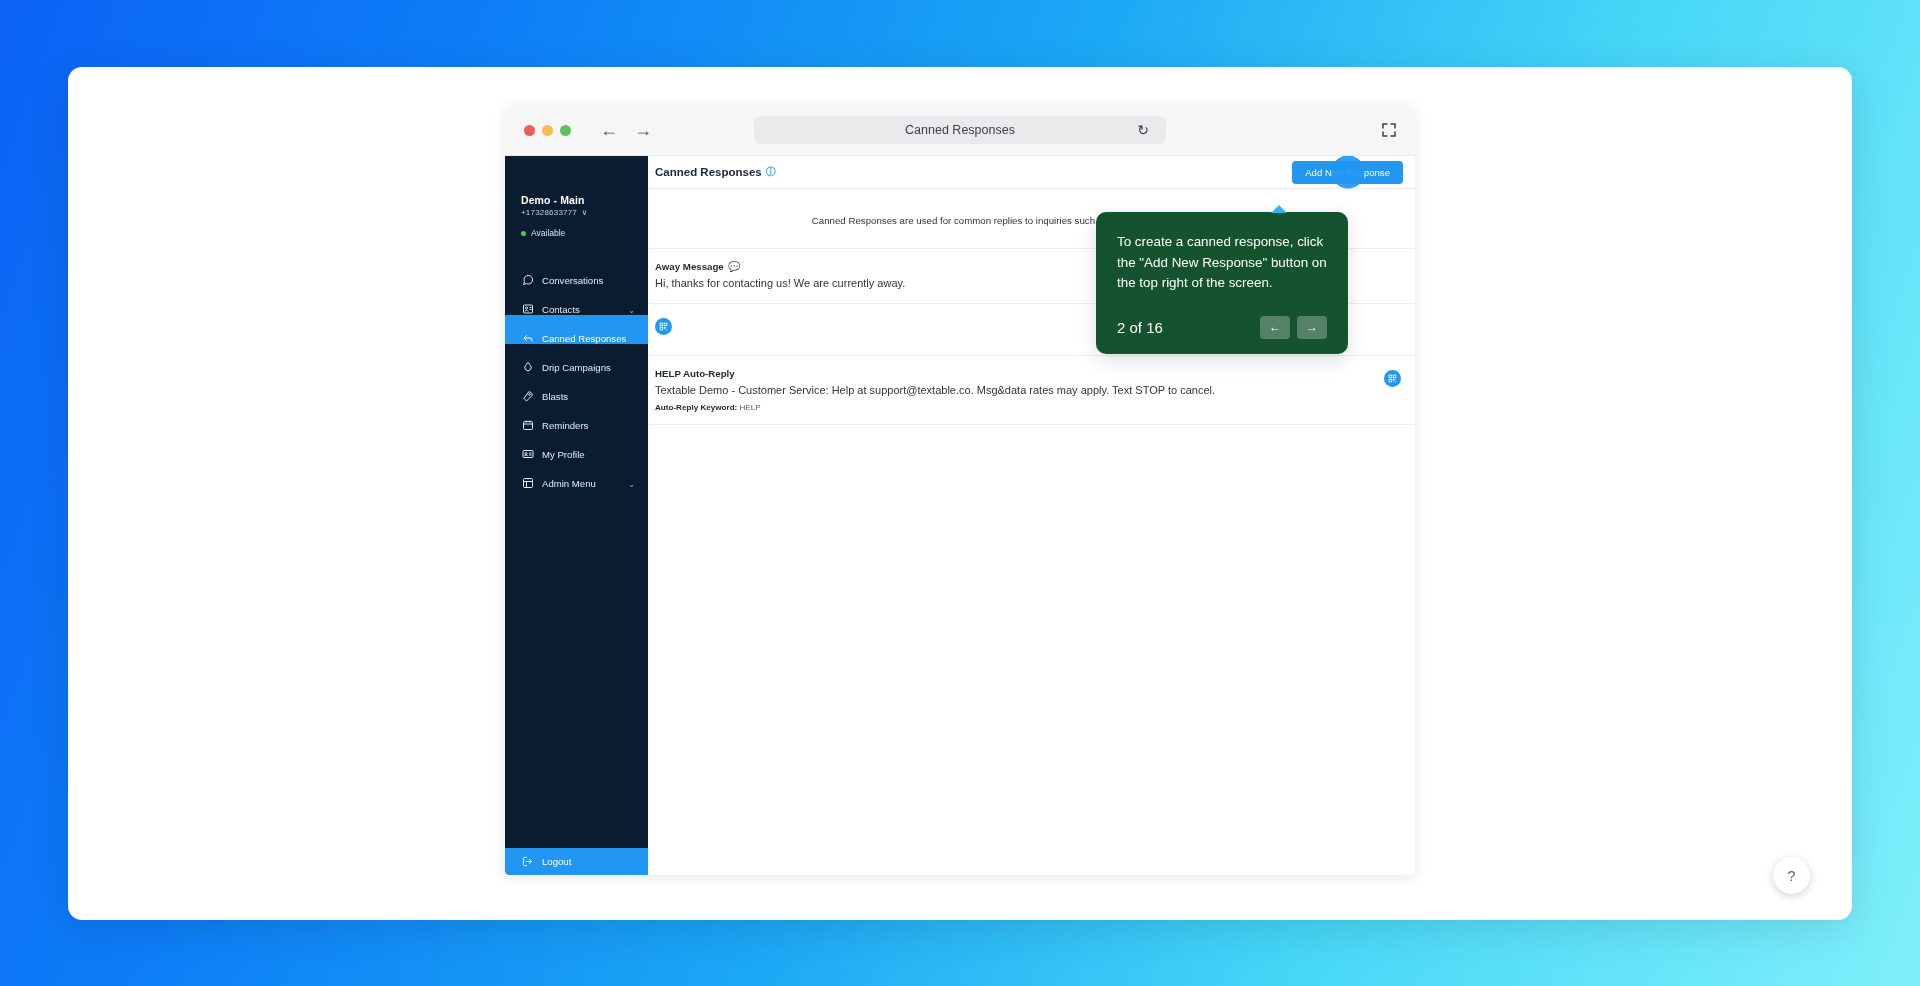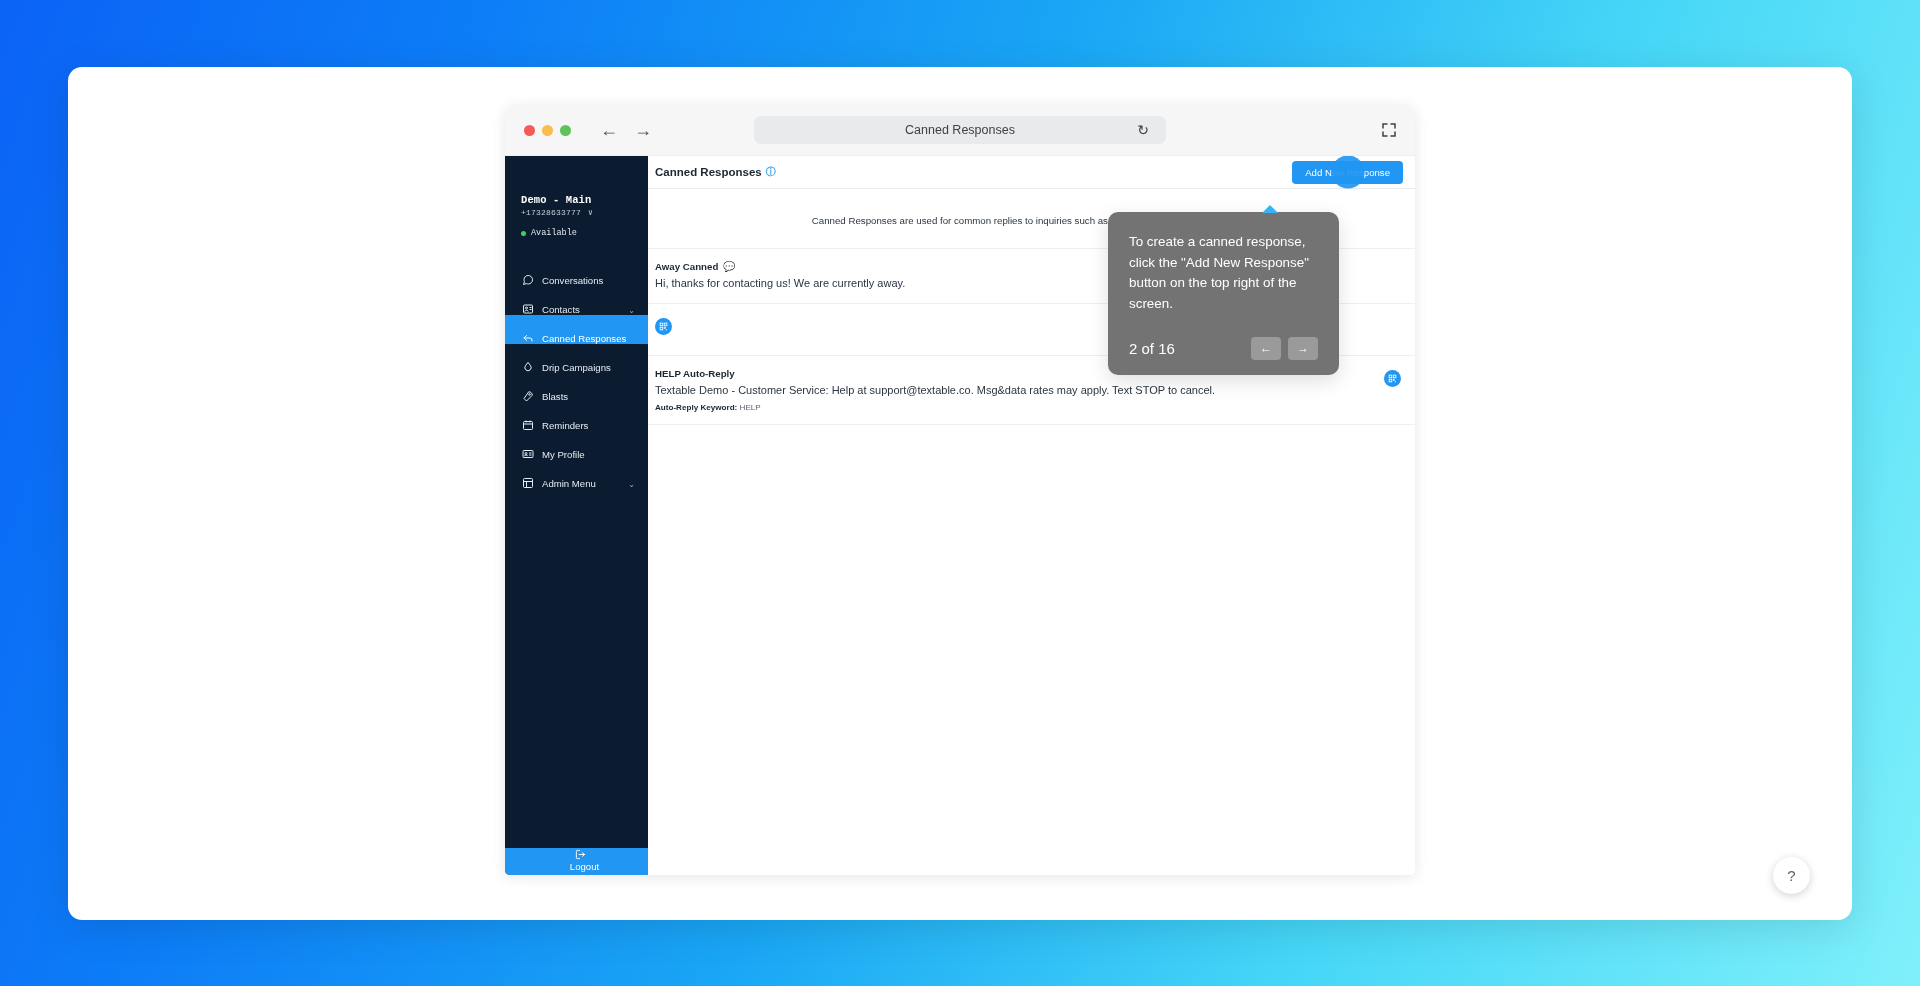--- a/index.html
+++ b/index.html
@@ -82,21 +82,21 @@
 
   
   .sidebar {
     width: 143px;
     background: #0b1c30;
     display: flex;
     flex-direction: column;
     position: relative;
     flex-shrink: 0;
   }
-  .acct { padding: 38px 8px 0 16px; font-family: Liberation Mono, monospace; }
+  .acct { padding: 38px 8px 0 16px; }
   .acct-name { color: #ffffff; font-size: 10.5px; font-weight: bold; letter-spacing: .1px; }
   .acct-phone { color: #c3ccd6; font-size: 8px; margin-top: 2px; letter-spacing: .2px; }
   .acct-phone .chev { font-size: 8px; margin-left: 2px; }
   .acct-status { display: flex; align-items: center; gap: 5px; margin-top: 11px; }
   .status-dot { width: 5px; height: 5px; border-radius: 50%; background: #3cd35c; }
   .acct-status-label { color: #dfe6ee; font-size: 8.5px; }
 
   .nav { margin-top: 19px; }
   .nav-item {
     display: flex; align-items: flex-end;
@@ -122,21 +122,20 @@
 
   .logout {
     position: absolute;
     left: 0; bottom: 0;
     width: 100%; height: 27px;
     background: #2196f3;
     display: flex; align-items: center;
     padding-left: 16px;
     color: #fff; font-size: 9.6px;
     cursor: pointer;
-    flex-direction: column;
   }
   .logout .nav-ico svg { width: 11px; height: 11px; }
 
   
   .main { flex: 1; background: #ffffff; position: relative; overflow: hidden; }
 
   .main-head {
     height: 33px;
     border-bottom: 1px solid #e9ecef;
     display: flex; align-items: center;
@@ -203,23 +202,23 @@
     display: flex; align-items: center; justify-content: center;
     flex-shrink: 0;
     margin-top: 2px;
     cursor: pointer;
   }
   .qr-btn svg { width: 9px; height: 9px; }
 
   
   .coach {
     position: absolute;
-    left: 460px; top: 56px;
-    width: 231px;
-    background: #737373;
+    left: 448px; top: 56px;
+    width: 252px;
+    background: #14532d;
     border-radius: 10px;
     padding: 20px 21px 15px;
     color: #ffffff;
     box-shadow: 0 6px 20px rgba(0,0,0,0.13);
     z-index: 40;
   }
   .coach-arrow {
     position: absolute;
     top: -7px; right: 61px;
     width: 0; height: 0;
@@ -413,21 +412,21 @@
           </button>
         </div>
 
         <div class="intro">Canned Responses are used for common replies to inquiries such as hours, address, and contact info.</div>
 
         <div class="resp-list">
 
           <div class="resp-row">
             <div class="resp-left">
               <div class="resp-title">
-                <span>Away Canned</span>
+                <span>Away Message</span>
                 <span class="chat-ico">💬</span>
               </div>
               <div class="resp-body">Hi, thanks for contacting us! We are currently away.</div>
             </div>
           </div>
 
           <div class="resp-row">
             <div class="qr-btn">
               <svg viewBox="0 0 24 24" fill="none" stroke="#ffffff" stroke-width="2.2">
                   <rect x="3" y="3" width="7" height="7"></rect>

